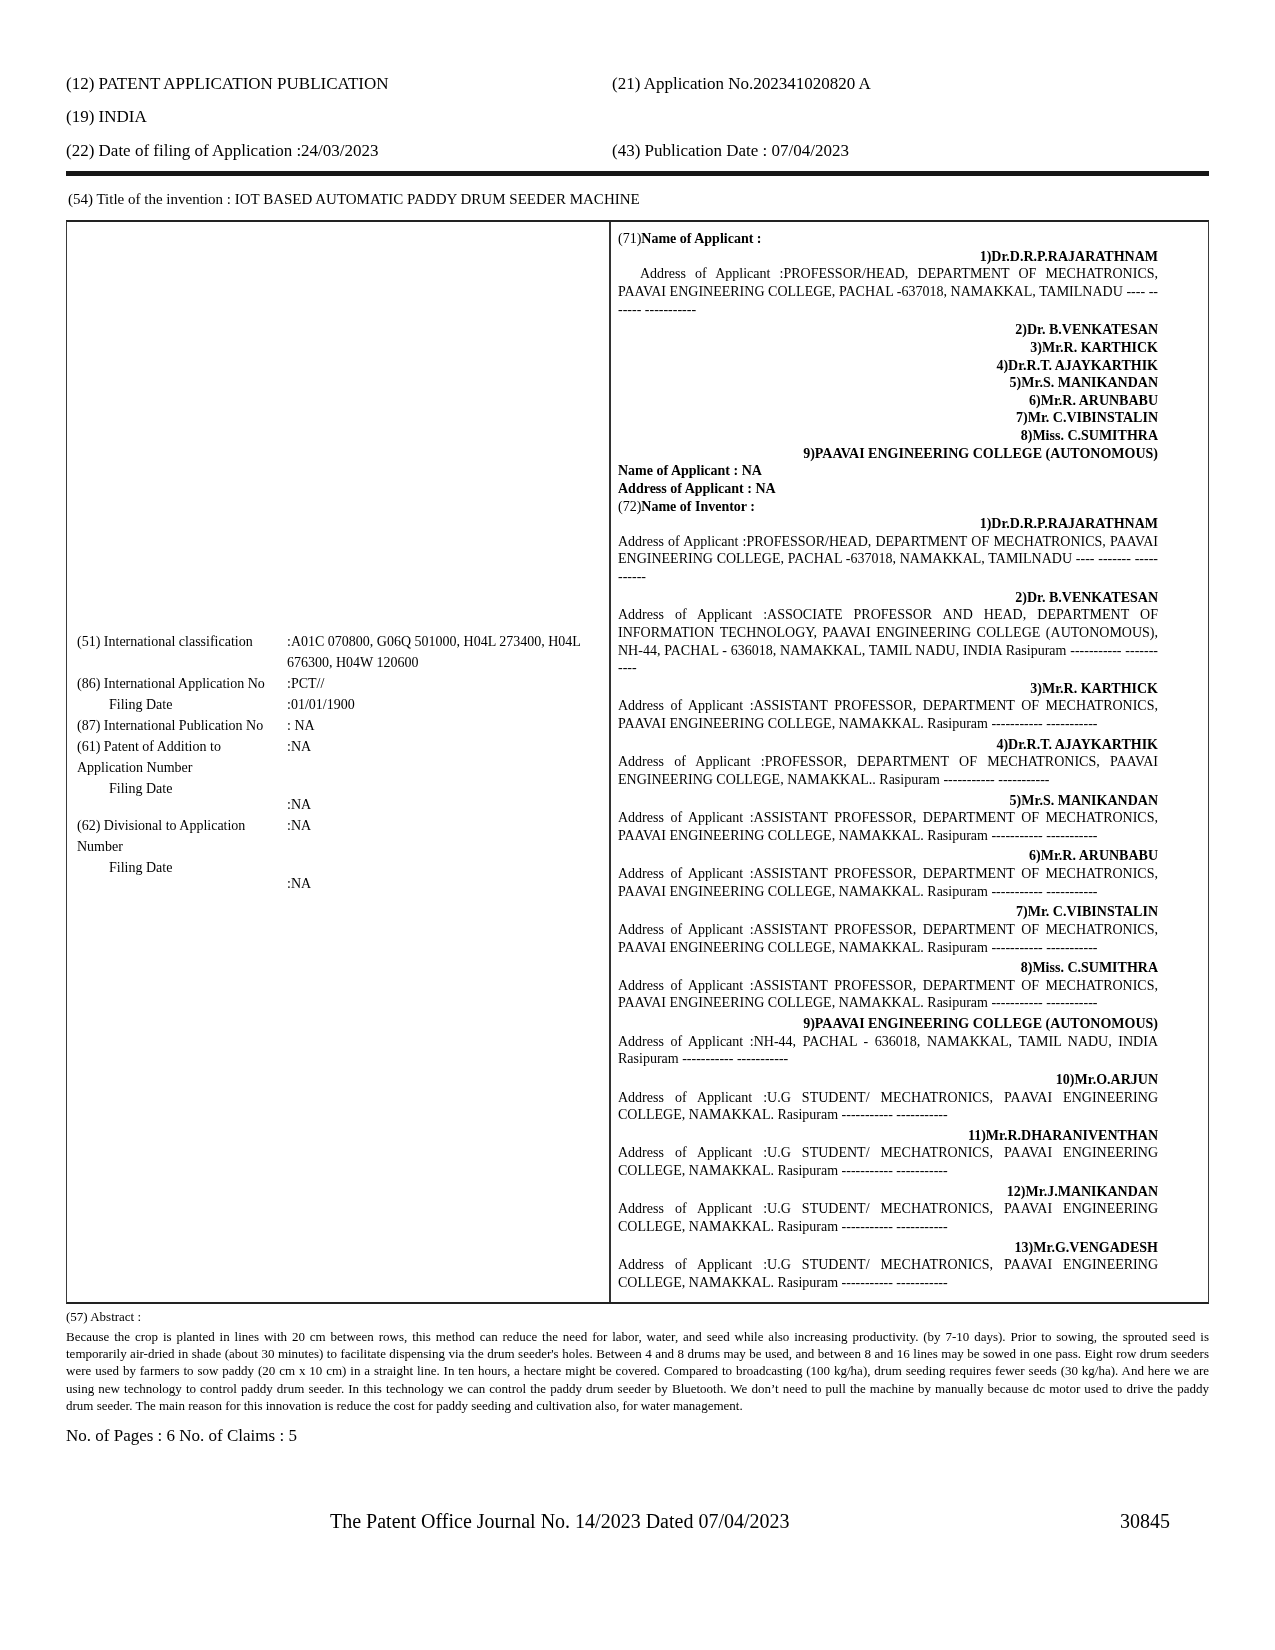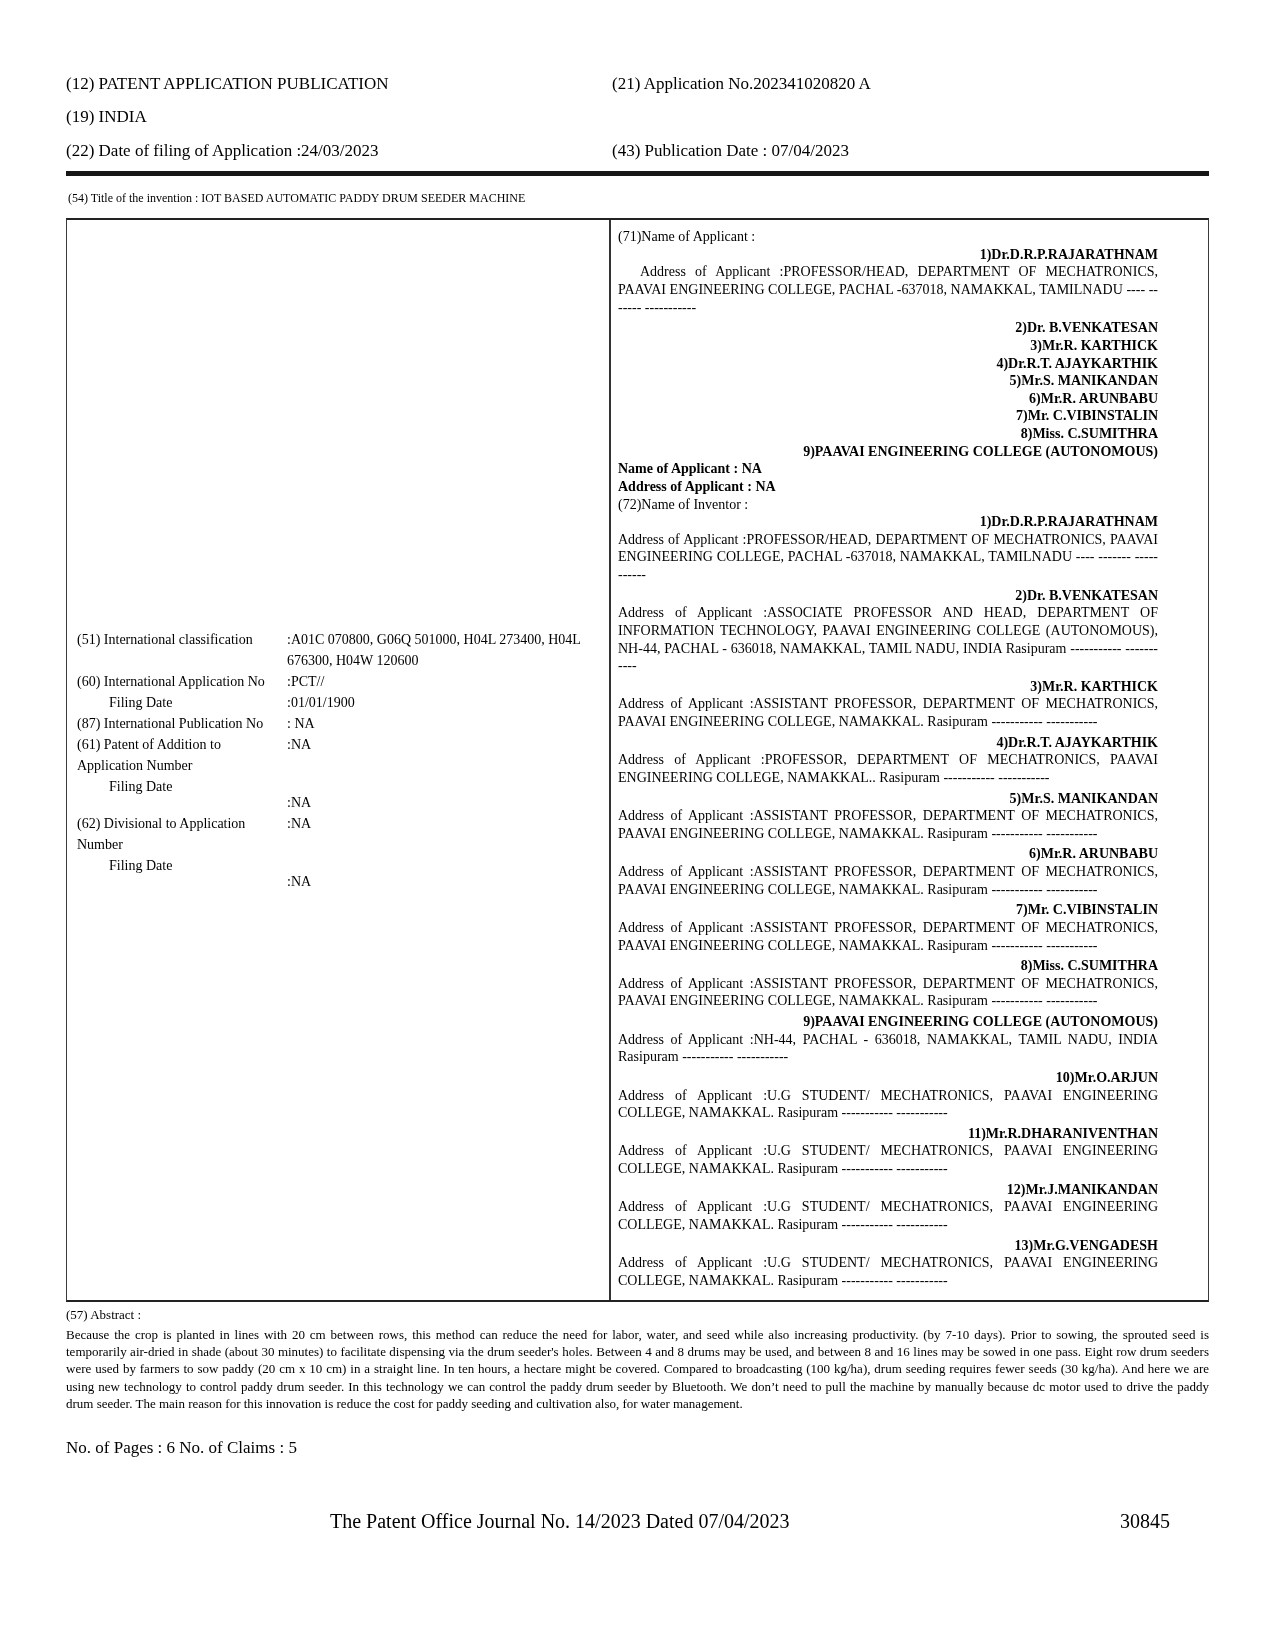--- a/index.html
+++ b/index.html
@@ -30,21 +30,21 @@
     row-gap: 13px;
     font-size: 17px;
     line-height: 1.2;
   }
   .thick-rule {
     margin-top: 10px;
     border-bottom: 5px solid #161616;
   }
   
   .title-line {
-    font-size: 12px;
+    font-size: 15px;
     padding: 15px 0 12px 2px;
   }
   
   .biblio-table {
     display: grid;
     grid-template-columns: 544px 1fr;
     border: 1px solid #3a3a3a;
     border-top: 2px solid #222222;
     border-bottom: 2px solid #222222;
     min-height: 1005px;
@@ -68,42 +68,42 @@
   .b-values.centered { justify-content: center; gap: 37px; }
   .sub-label { padding-left: 32px; }
   
   .cell-right {
     padding: 8px 50px 8px 7px;
     box-sizing: border-box;
     font-size: 14px;
     line-height: 1.26;
   }
   .section-heading { font-weight: normal; }
-  .section-heading b { font-weight: normal; margin-top: 24px; }
+  .section-heading b { font-weight: bold; margin-top: 24px; }
   .entry-name {
     font-weight: bold;
     padding-left: 27px;
     text-align: right;
   }
   .entry-address {
     text-align: justify;
     margin-bottom: 3px;
   }
   .applicants .entry-address { text-indent: 22px; }
   .na-line { font-weight: bold; }
   
   .abstract-section {
     padding-top: 4px;
     font-size: 13px;
     line-height: 1.33;
   }
   .abstract-heading { margin-bottom: 2px; }
   .abstract-text { text-align: justify; }
   .pages-claims {
-    margin-top: 26px;
+    margin-top: 12px;
     font-size: 17px;
   }
   
   .footer-journal {
     position: absolute;
     top: 1510px;
     left: 318px;
     font-size: 20px;
     margin-left: 12px;
   }
@@ -139,21 +139,21 @@
       <div class="b-row">
         <div class="b-labels">
           <div>(51) International classification</div>
         </div>
         <div class="b-values">
           <div>:A01C 070800, G06Q 501000, H04L 273400, H04L 676300, H04W 120600</div>
         </div>
       </div>
       <div class="b-row">
         <div class="b-labels">
-          <div>(60) International Application No</div>
+          <div>(86) International Application No</div>
           <div class="sub-label">Filing Date</div>
         </div>
         <div class="b-values">
           <div>:PCT//</div>
           <div>:01/01/1900</div>
         </div>
       </div>
       <div class="b-row">
         <div class="b-labels">
           <div>(87) International Publication No</div>

